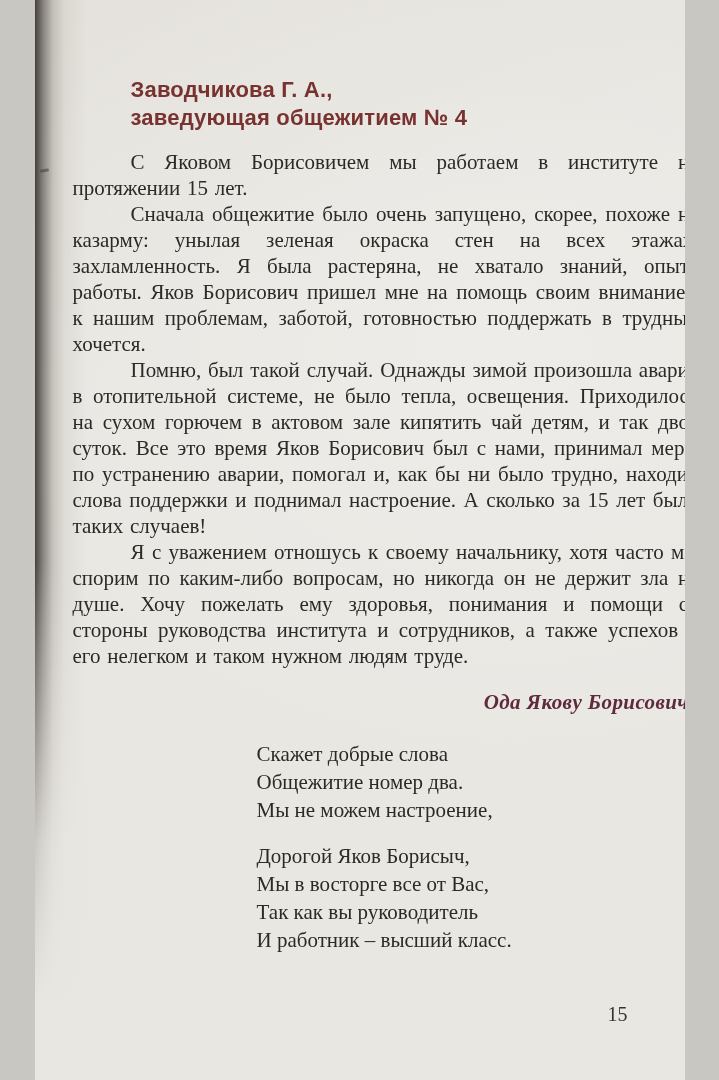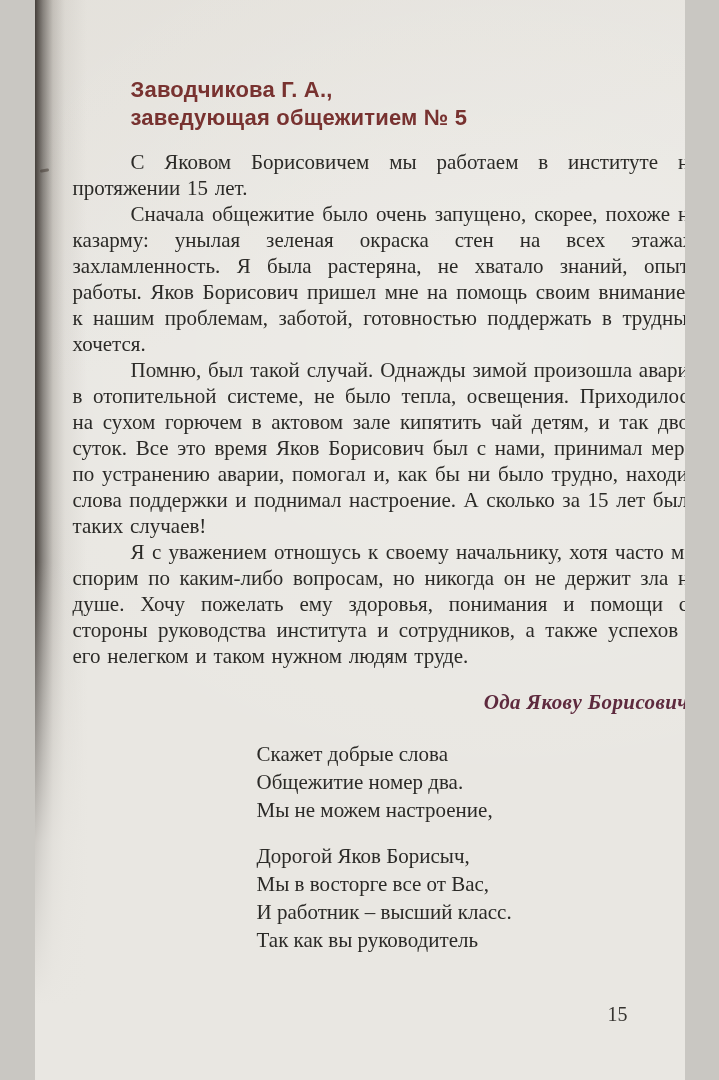--- a/index.html
+++ b/index.html
@@ -101,41 +101,41 @@
 </head>
 <body>
 
 <div class="scan-page">
 
   <div class="binding-shadow"></div>
   <div class="scan-speck"></div>
 
   <div class="author-heading">
     <div>Заводчикова Г. А.,</div>
-    <div>заведующая общежитием № 5</div>
+    <div>заведующая общежитием № 4</div>
   </div>
 
   <div class="memoir-text">
     <p>С Яковом Борисовичем мы работаем в институте на протяжении 15 лет.</p>
     <p>Сначала общежитие было очень запущено, скорее, похоже на казарму: унылая зеленая окраска стен на всех этажах, захламленность. Я была растеряна, не хватало знаний, опыта работы. Яков Борисович пришел мне на помощь своим вниманием к нашим проблемам, заботой, готовностью поддержать в трудный хочется.</p>
     <p>Помню, был такой случай. Однажды зимой произошла авария в отопительной системе, не было тепла, освещения. Приходилось на сухом горючем в актовом зале кипятить чай детям, и так двое суток. Все это время Яков Борисович был с нами, принимал меры по устранению аварии, помогал и, как бы ни было трудно, находил слова поддержки и поднимал настроение. А сколько за 15 лет было таких случаев!</p>
     <p>Я с уважением отношусь к своему начальнику, хотя часто мы спорим по каким-либо вопросам, но никогда он не держит зла на душе. Хочу пожелать ему здоровья, понимания и помощи со стороны руководства института и сотрудников, а также успехов в его нелегком и таком нужном людям труде.</p>
   </div>
 
   <div class="poem-title">Ода Якову Борисовичу</div>
 
   <div class="poem">
     <div class="stanza">
       <div>Скажет добрые слова</div>
       <div>Общежитие номер два.</div>
       <div>Мы не можем настроение,</div>
     </div>
     <div class="stanza">
       <div>Дорогой Яков Борисыч,</div>
       <div>Мы в восторге все от Вас,</div>
+      <div>Так как вы руководитель</div>
       <div>И работник – высший класс.</div>
-      <div>Так как вы руководитель</div>
     </div>
   </div>
 
   <div class="page-number">15</div>
 
 </div>
 
 </body></html>

